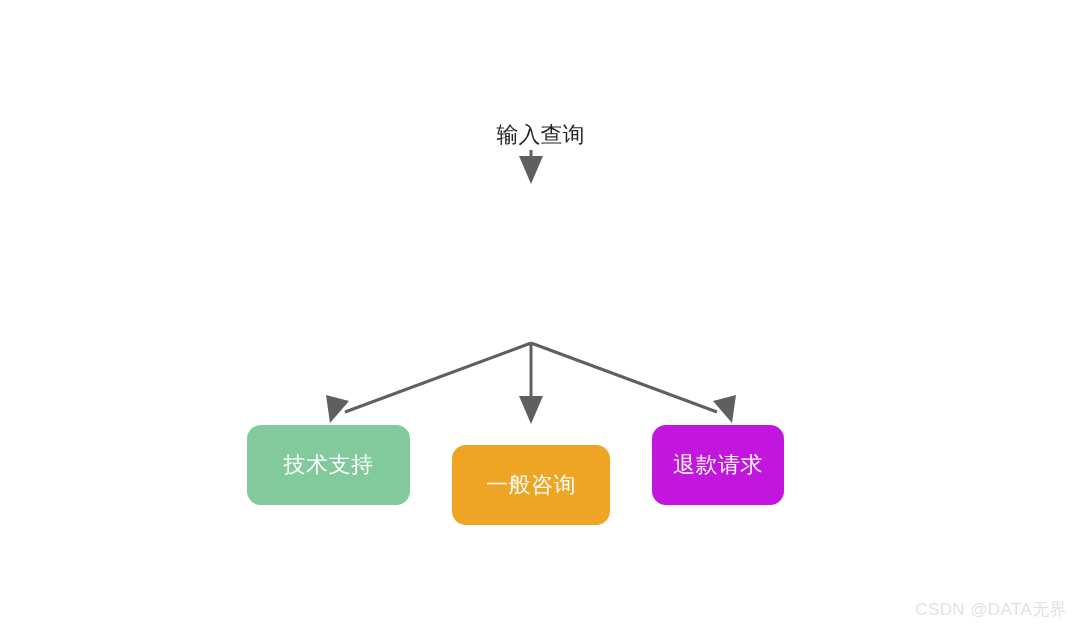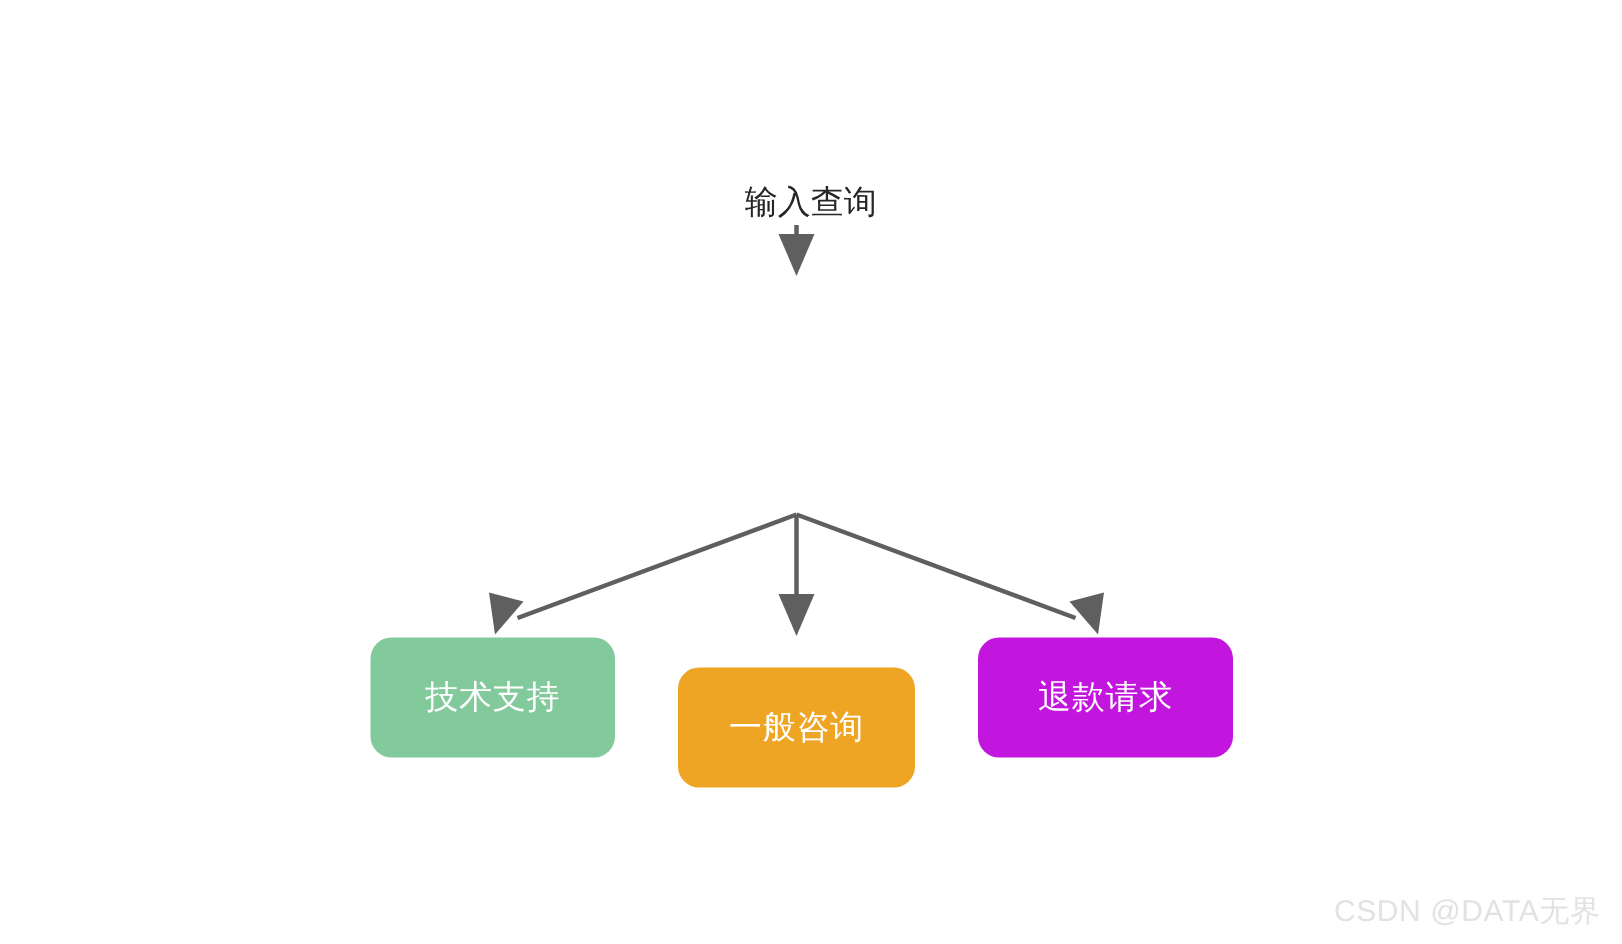--- a/index.html
+++ b/index.html
@@ -58,41 +58,41 @@
     background: #82c99b;
   }
   .box-general {
     left: 452px;
     width: 158px;
     background: #efa524;
     margin-top: 20px;
   }
   .box-refund {
     left: 652px;
-    width: 170px;
+    width: 132px;
     background: #c215dd;
   }
 
   .edge-label {
     position: absolute;
     left: 0;
     top: 124px;
     width: 1081px;
     text-align: center;
     font-size: 22px;
     color: #262626;
     line-height: 1;
     white-space: nowrap;
   }
 
   .watermark {
     position: absolute;
     right: 14px;
     bottom: 8px;
-    font-size: 20px;
+    font-size: 17px;
     color: #e2e2e2;
     letter-spacing: 0.4px;
     white-space: nowrap;
   }
 </style>
 </head>
 <body>
 
 <div id="canvas">
 

